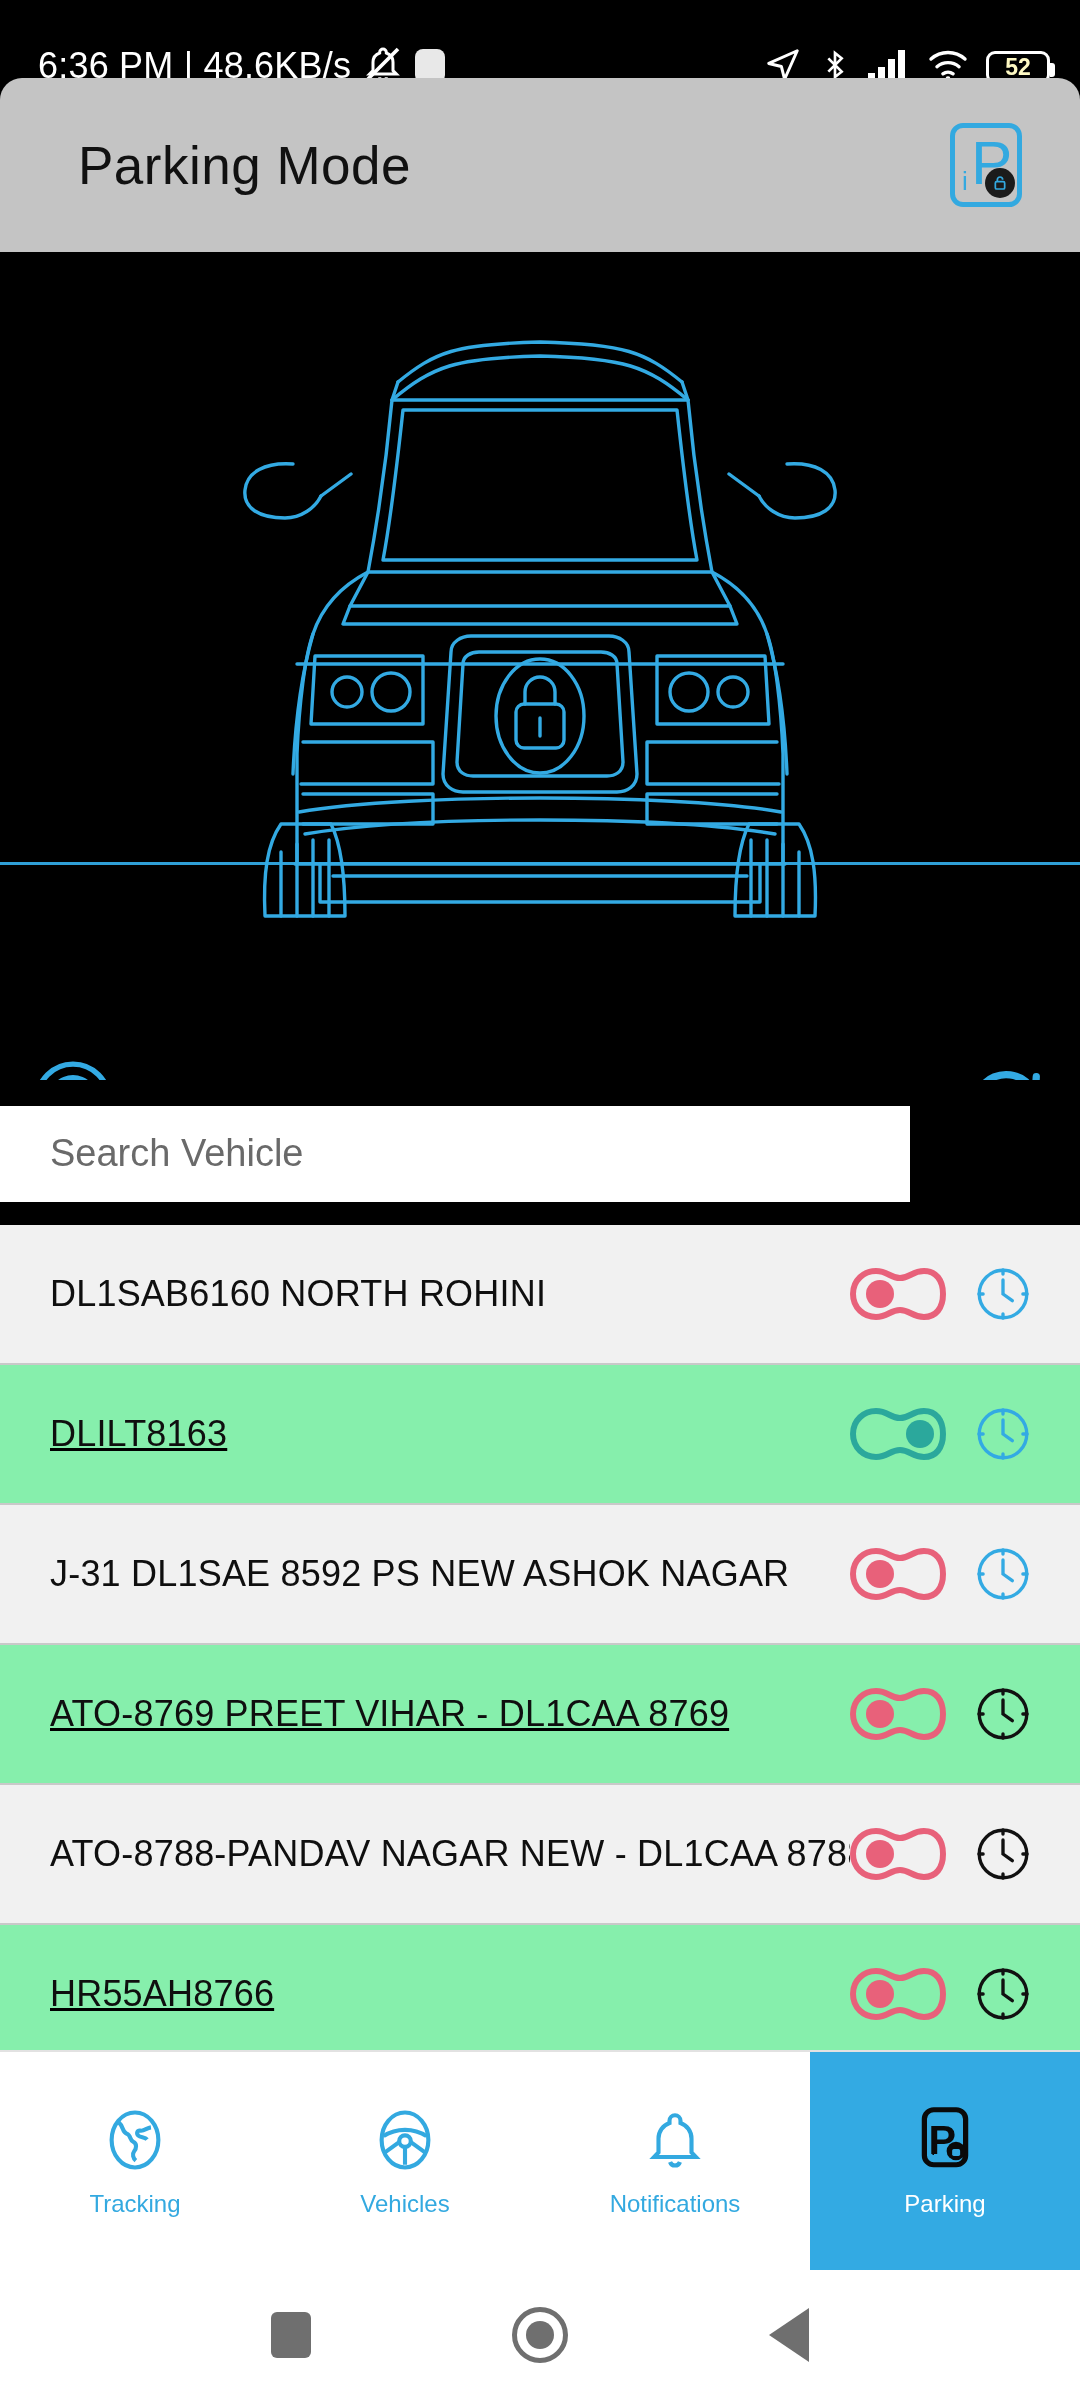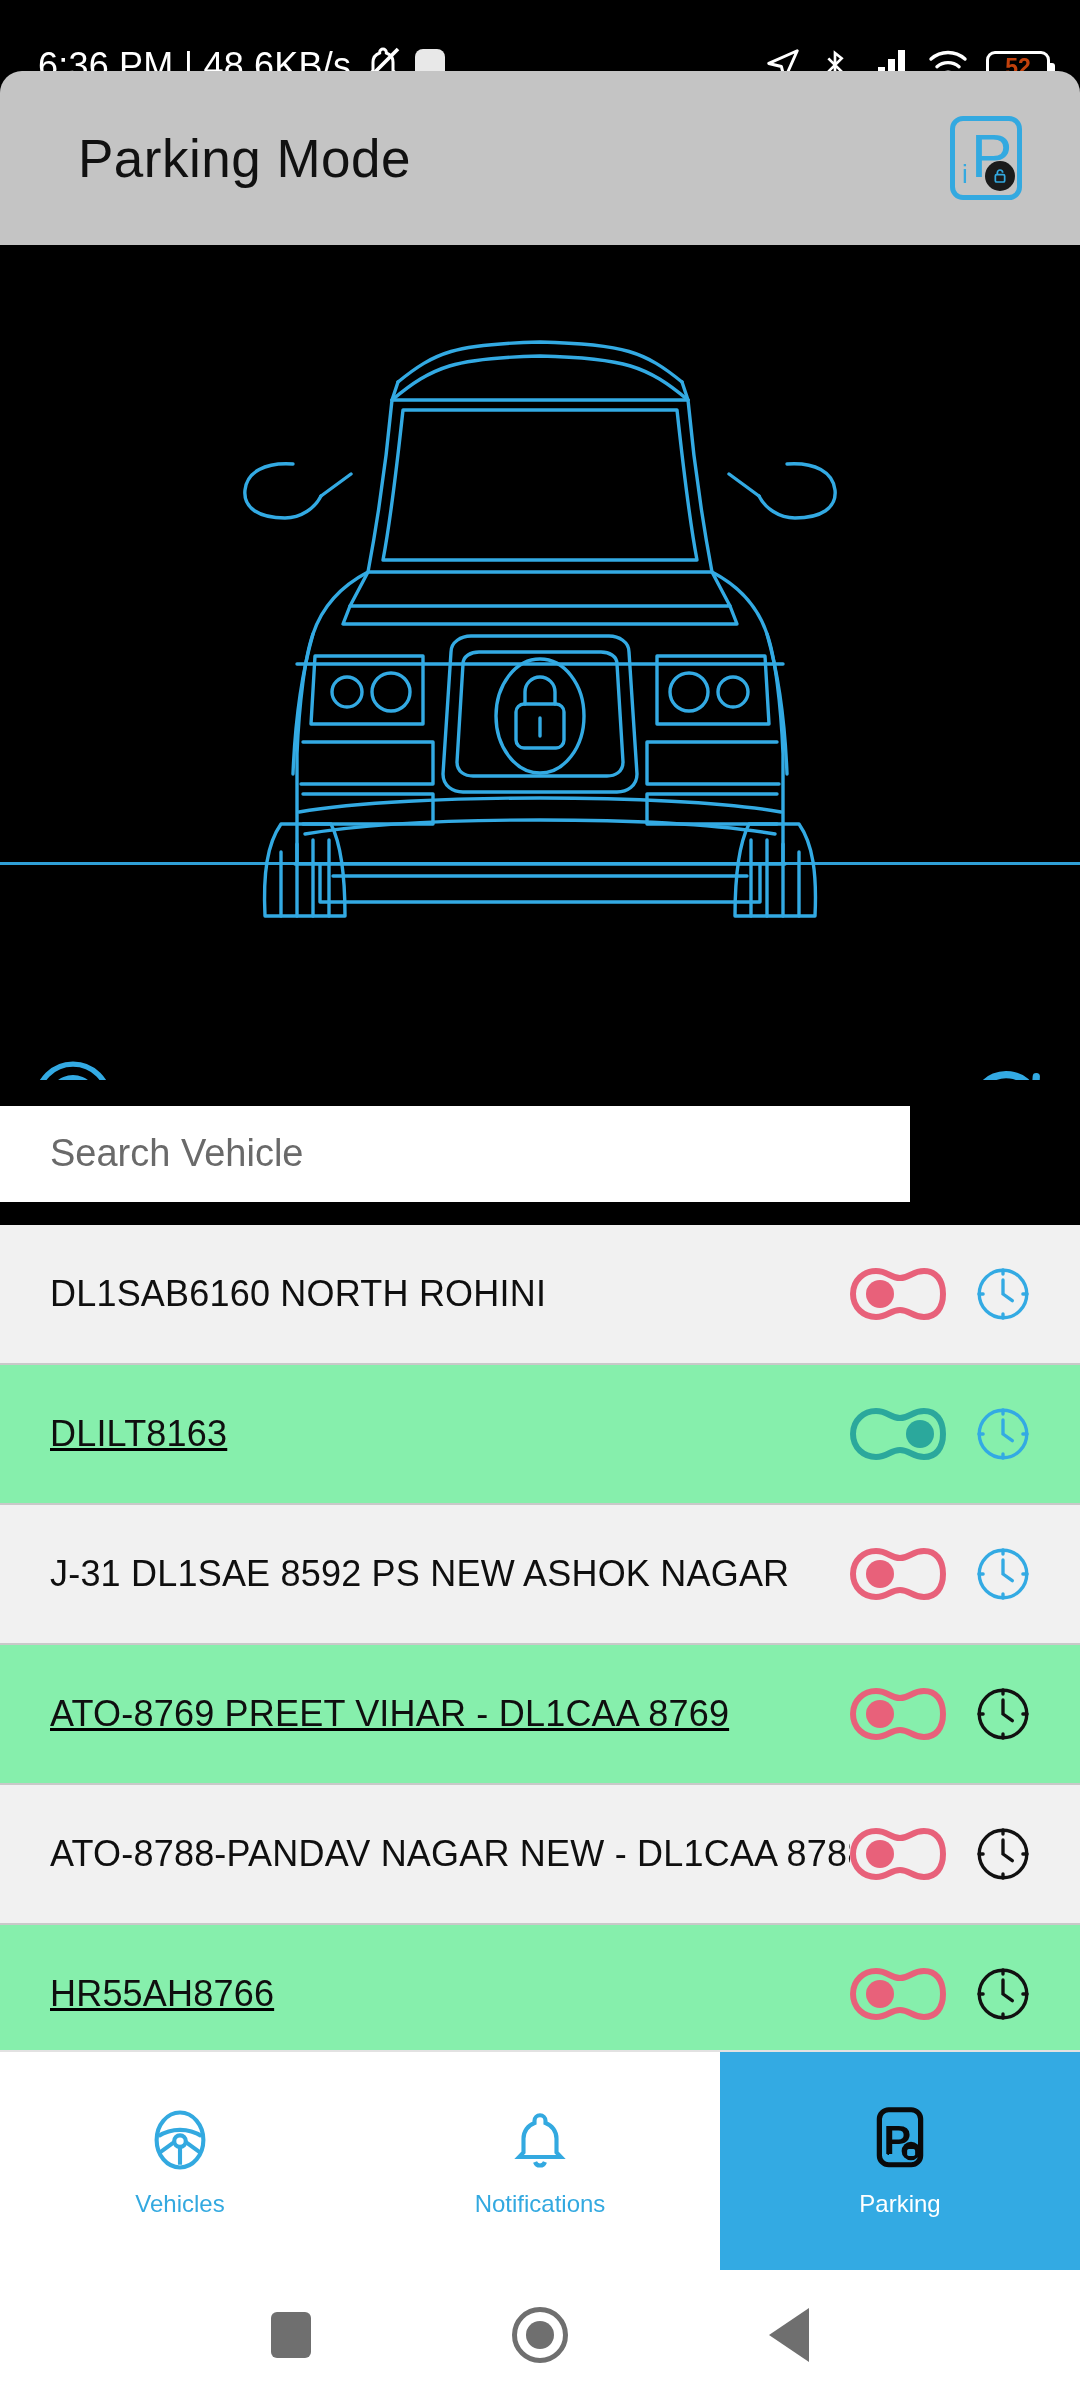--- a/index.html
+++ b/index.html
@@ -20,25 +20,25 @@
   }
   .status-left{ display:flex; align-items:center; gap:12px; }
   .status-clock{ font-size:36px; letter-spacing:.2px; font-family:"Liberation Sans",sans-serif; }
   .status-right{ display:flex; align-items:center; gap:17px; }
   .sq-icon{ width:30px; height:34px; background:#e8e8e8; border-radius:8px; }
   .batt{
     width:64px;height:33px;border:3px solid #fff;border-radius:9px;
     display:flex;align-items:center;justify-content:center;position:relative;
   }
   .batt:after{content:"";position:absolute;right:-8px;top:9px;width:5px;height:14px;background:#fff;border-radius:0 3px 3px 0;}
-  .batt span{font-size:23px;font-weight:bold;color:#c2410c;line-height:1;}
+  .batt span{font-size:23px;font-weight:bold;color:#fef9c3;line-height:1;}
 
   
   .app-header{
-    position:absolute; top:71px; left:0; width:1080px; height:174px;
+    position:absolute; top:78px; left:0; width:1080px; height:174px;
     background:#c4c4c4;
     border-radius:22px 22px 0 0;
     display:flex; align-items:center; justify-content:space-between;
     padding:0 58px 0 78px;
   }
   .app-title{ font-size:53px; color:#111; font-weight:400; letter-spacing:.5px; }
   .p-badge{
     width:72px;height:84px;border:5px solid #33a9e0;border-radius:13px;
     position:relative;
   }
@@ -414,20 +414,30 @@
       <line x1="12" y1="19.7" x2="12" y2="21.3"></line>
       <line x1="2.7" y1="12" x2="4.3" y2="12"></line>
       <line x1="19.7" y1="12" x2="21.3" y2="12"></line>
     </svg></span>
      </div>
     </div>
   </div>
 
 <div class="bottom-nav">
 
+  <div class="nav-item">
+    <span class="nav-icon">
+      <svg width="66" height="66" viewBox="0 0 24 24" fill="none" stroke="#33a9e0" stroke-width="1.5">
+        <ellipse cx="12" cy="12" rx="8.5" ry="10"></ellipse>
+        <path d="M6 5.5c2 1.6 1.2 3.6 3 4.2 1.6.6 1 2.4 2.4 3 1.4.6 1.1 2.4.3 3.4-.8 1-.4 2.6.6 3.4"></path>
+        <path d="M17.8 7.4c-1.6.2-2.4 1.4-3.8 1.2-1.2-.2-1.6 1-.8 1.8.8.8 2.4.4 3.2 1.4"></path>
+      </svg>
+    </span>
+    <span class="nav-label">Tracking</span>
+  </div>
 
   <div class="nav-item">
     <span class="nav-icon">
       <svg width="66" height="66" viewBox="0 0 24 24" fill="none" stroke="#33a9e0" stroke-width="1.5">
         <ellipse cx="12" cy="12" rx="8.5" ry="10"></ellipse>
         <path d="M4.2 10.6c2.4-1.6 5-2.3 7.8-2.3s5.4.7 7.8 2.3"></path>
         <circle cx="12" cy="12.4" r="2.1"></circle>
         <path d="M12 14.5V21"></path>
         <path d="M10 12.7 4.6 16.6M14 12.7l5.4 3.9"></path>
       </svg>

